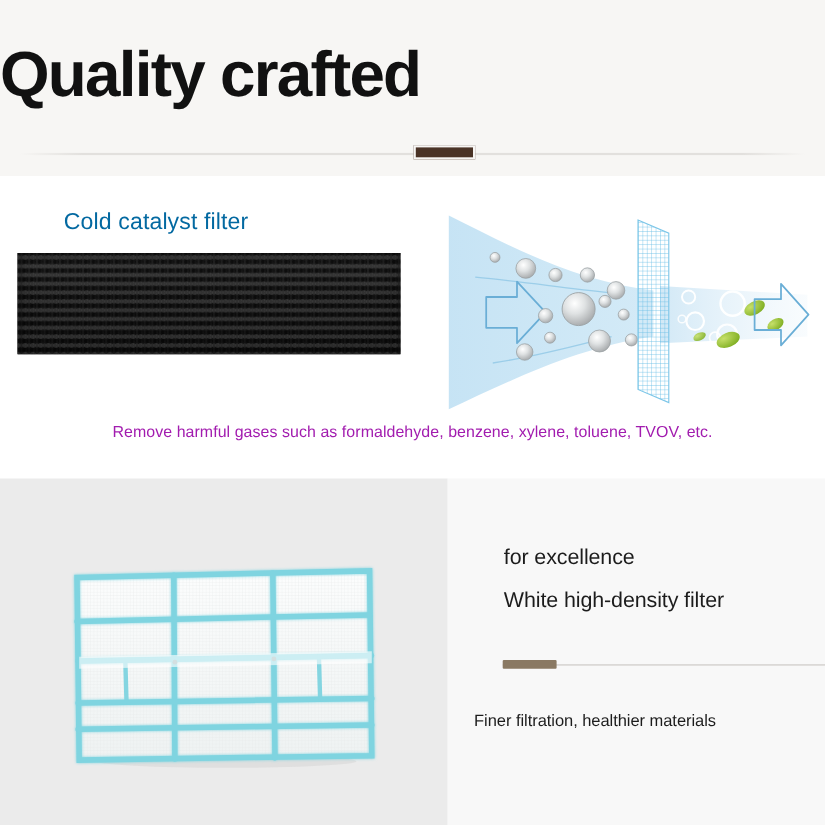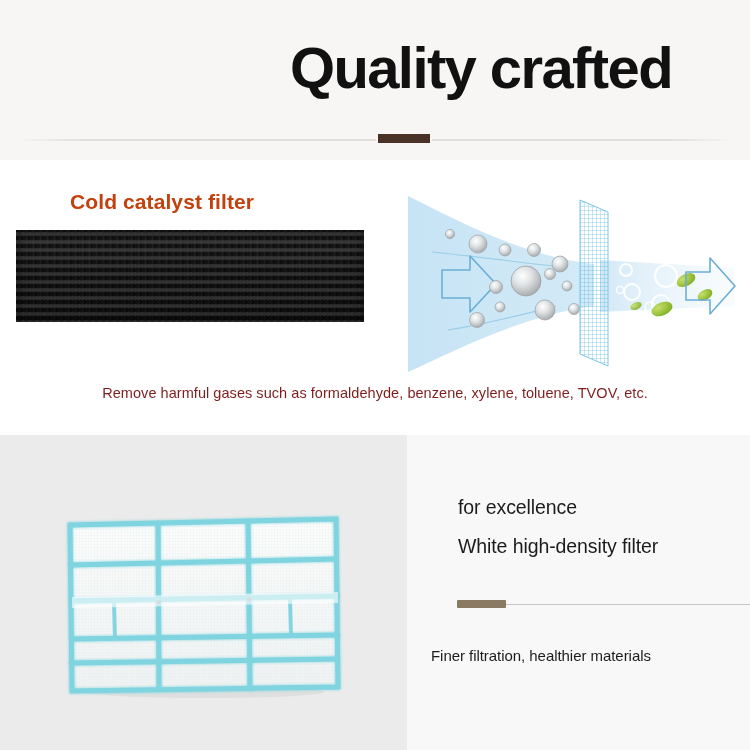--- a/index.html
+++ b/index.html
@@ -25,21 +25,21 @@
     position: absolute;
     left: 0; top: 0;
     width: 750px;
     height: 160px;
     background: #f7f6f4;
   }
   .header-title {
     position: absolute;
     left: 0; top: 33px;
     width: 672px;
-    text-align: right;
+    text-align: left;
     font-family: "Liberation Sans", sans-serif;
     font-size: 58px;
     font-weight: bold;
     letter-spacing: -1.6px;
     color: #111111;
     line-height: 70px;
     white-space: nowrap;
   }
   .header-rule {
     position: absolute;
@@ -65,24 +65,24 @@
   
   .sec1 {
     position: absolute;
     left: 0; top: 160px;
     width: 750px;
     height: 275px;
     background: #ffffff;
   }
   .sec1-title {
     position: absolute;
-    left: 70px; top: 30px;
+    left: 58px; top: 30px;
     font-size: 21px;
-    font-weight: bold;
-    color: #c2410c;
+    font-weight: normal;
+    color: #0369a1;
     letter-spacing: 0.1px;
     white-space: nowrap;
   }
   
   .honeycomb {
     position: absolute;
     left: 16px; top: 70px;
     width: 348px;
     height: 92px;
     background-color: #2b2b2b;
@@ -115,21 +115,21 @@
     height: 180px;
   }
   .diagram svg { display: block; }
 
   .sec1-caption {
     position: absolute;
     left: 0; top: 225px;
     width: 750px;
     text-align: center;
     font-size: 14.5px;
-    color: #7f1d1d;
+    color: #a21caf;
     white-space: nowrap;
     letter-spacing: 0.05px;
   }
 
   
   .sec2 {
     position: absolute;
     left: 0; top: 435px;
     width: 750px;
     height: 315px;

